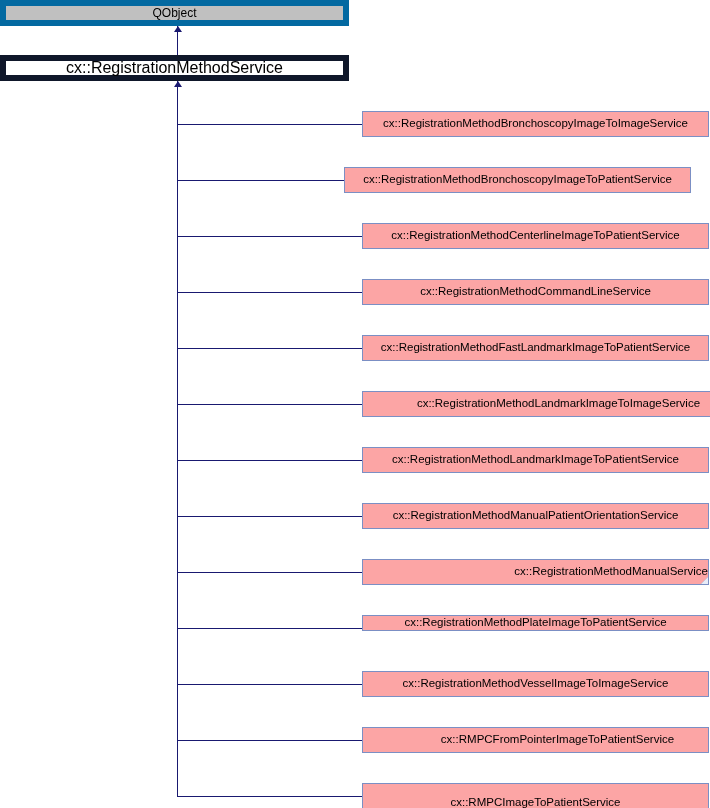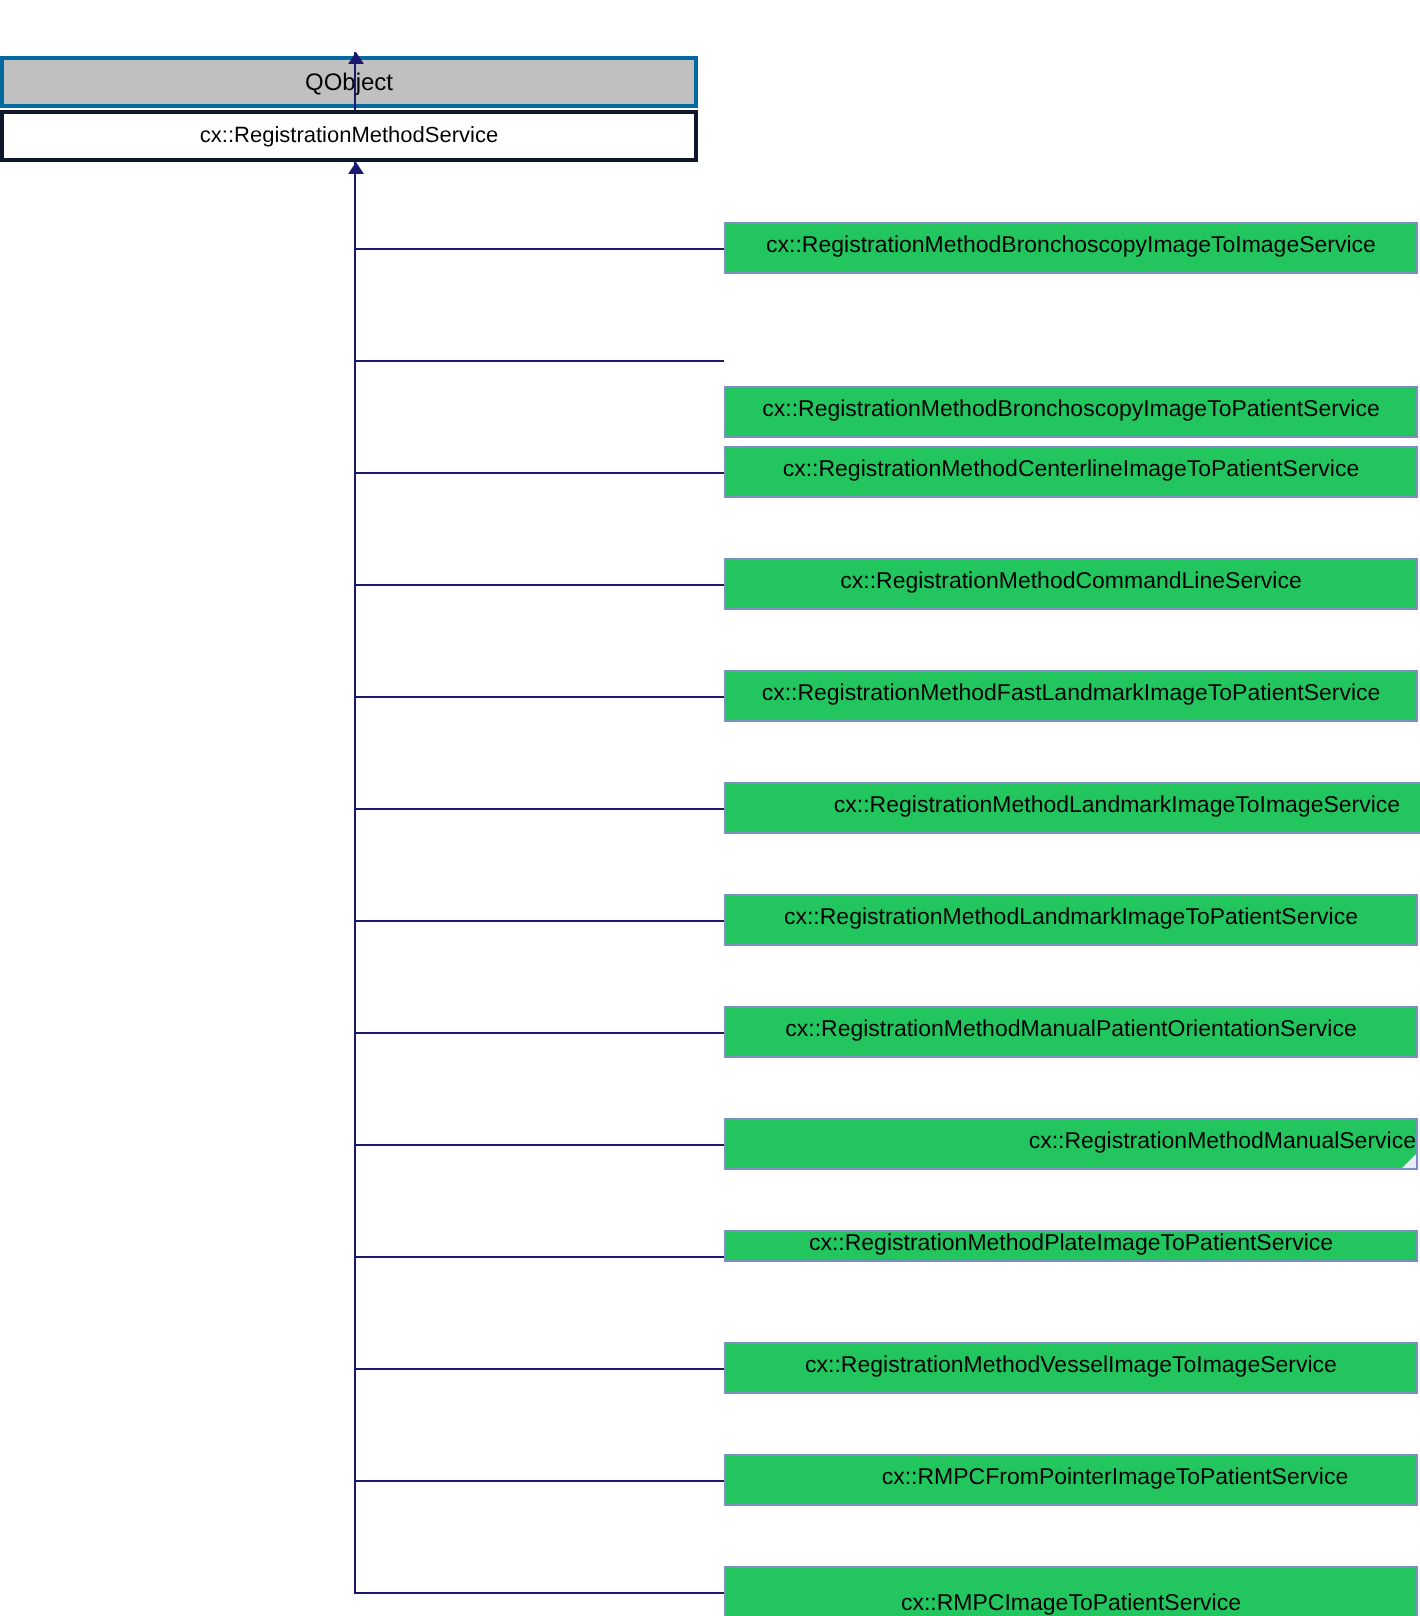--- a/index.html
+++ b/index.html
@@ -28,37 +28,36 @@
     justify-content: center;
     text-align: center;
     white-space: nowrap;
     line-height: 1;
     letter-spacing: 0px;
   }
 
   
   .node.root {
     background: #c0c0c0;
-    border: 2px solid #0369a1;
+    border: 6px solid #0369a1;
     color: #000000;
     font-size: 12px;
-    margin-top: 28px;
   }
 
   
   .node.base {
     background: #ffffff;
-    border: 2px solid #0f172a;
+    border: 6px solid #0f172a;
     color: #000000;
-    font-size: 11px;
+    font-size: 16px;
   }
 
   
   .node.derived {
-    background: #22c55e;
+    background: #fca5a5;
     border: 1px solid #7b8fc4;
     color: #000000;
     font-size: 11.5px;
   }
 
   
   .node.folded::after {
     content: "";
     position: absolute;
     right: -1px;
@@ -116,21 +115,21 @@
   <div class="arrowhead" style="left:174px; top:81px;"></div>
 
   <div class="edge v" style="left:177px; top:81px; width:1px; height:715px;"></div>
 
   <div id="derived-layer">
       <div class="edge h" style="left: 177px; top: 124px; width: 185px;"></div>
       <div class="node derived" style="left: 362px; top: 111px; width: 347px; height: 26px;">
         <span>cx::RegistrationMethodBronchoscopyImageToImageService</span>
       </div>
       <div class="edge h" style="left: 177px; top: 180px; width: 185px;"></div>
-      <div class="node derived" style="left: 362px; top: 167px; width: 347px; height: 26px; margin-top: 26px;">
+      <div class="node derived" style="left: 344px; top: 167px; width: 347px; height: 26px;">
         <span>cx::RegistrationMethodBronchoscopyImageToPatientService</span>
       </div>
       <div class="edge h" style="left: 177px; top: 236px; width: 185px;"></div>
       <div class="node derived" style="left: 362px; top: 223px; width: 347px; height: 26px;">
         <span>cx::RegistrationMethodCenterlineImageToPatientService</span>
       </div>
       <div class="edge h" style="left: 177px; top: 292px; width: 185px;"></div>
       <div class="node derived" style="left: 362px; top: 279px; width: 347px; height: 26px;">
         <span>cx::RegistrationMethodCommandLineService</span>
       </div>

